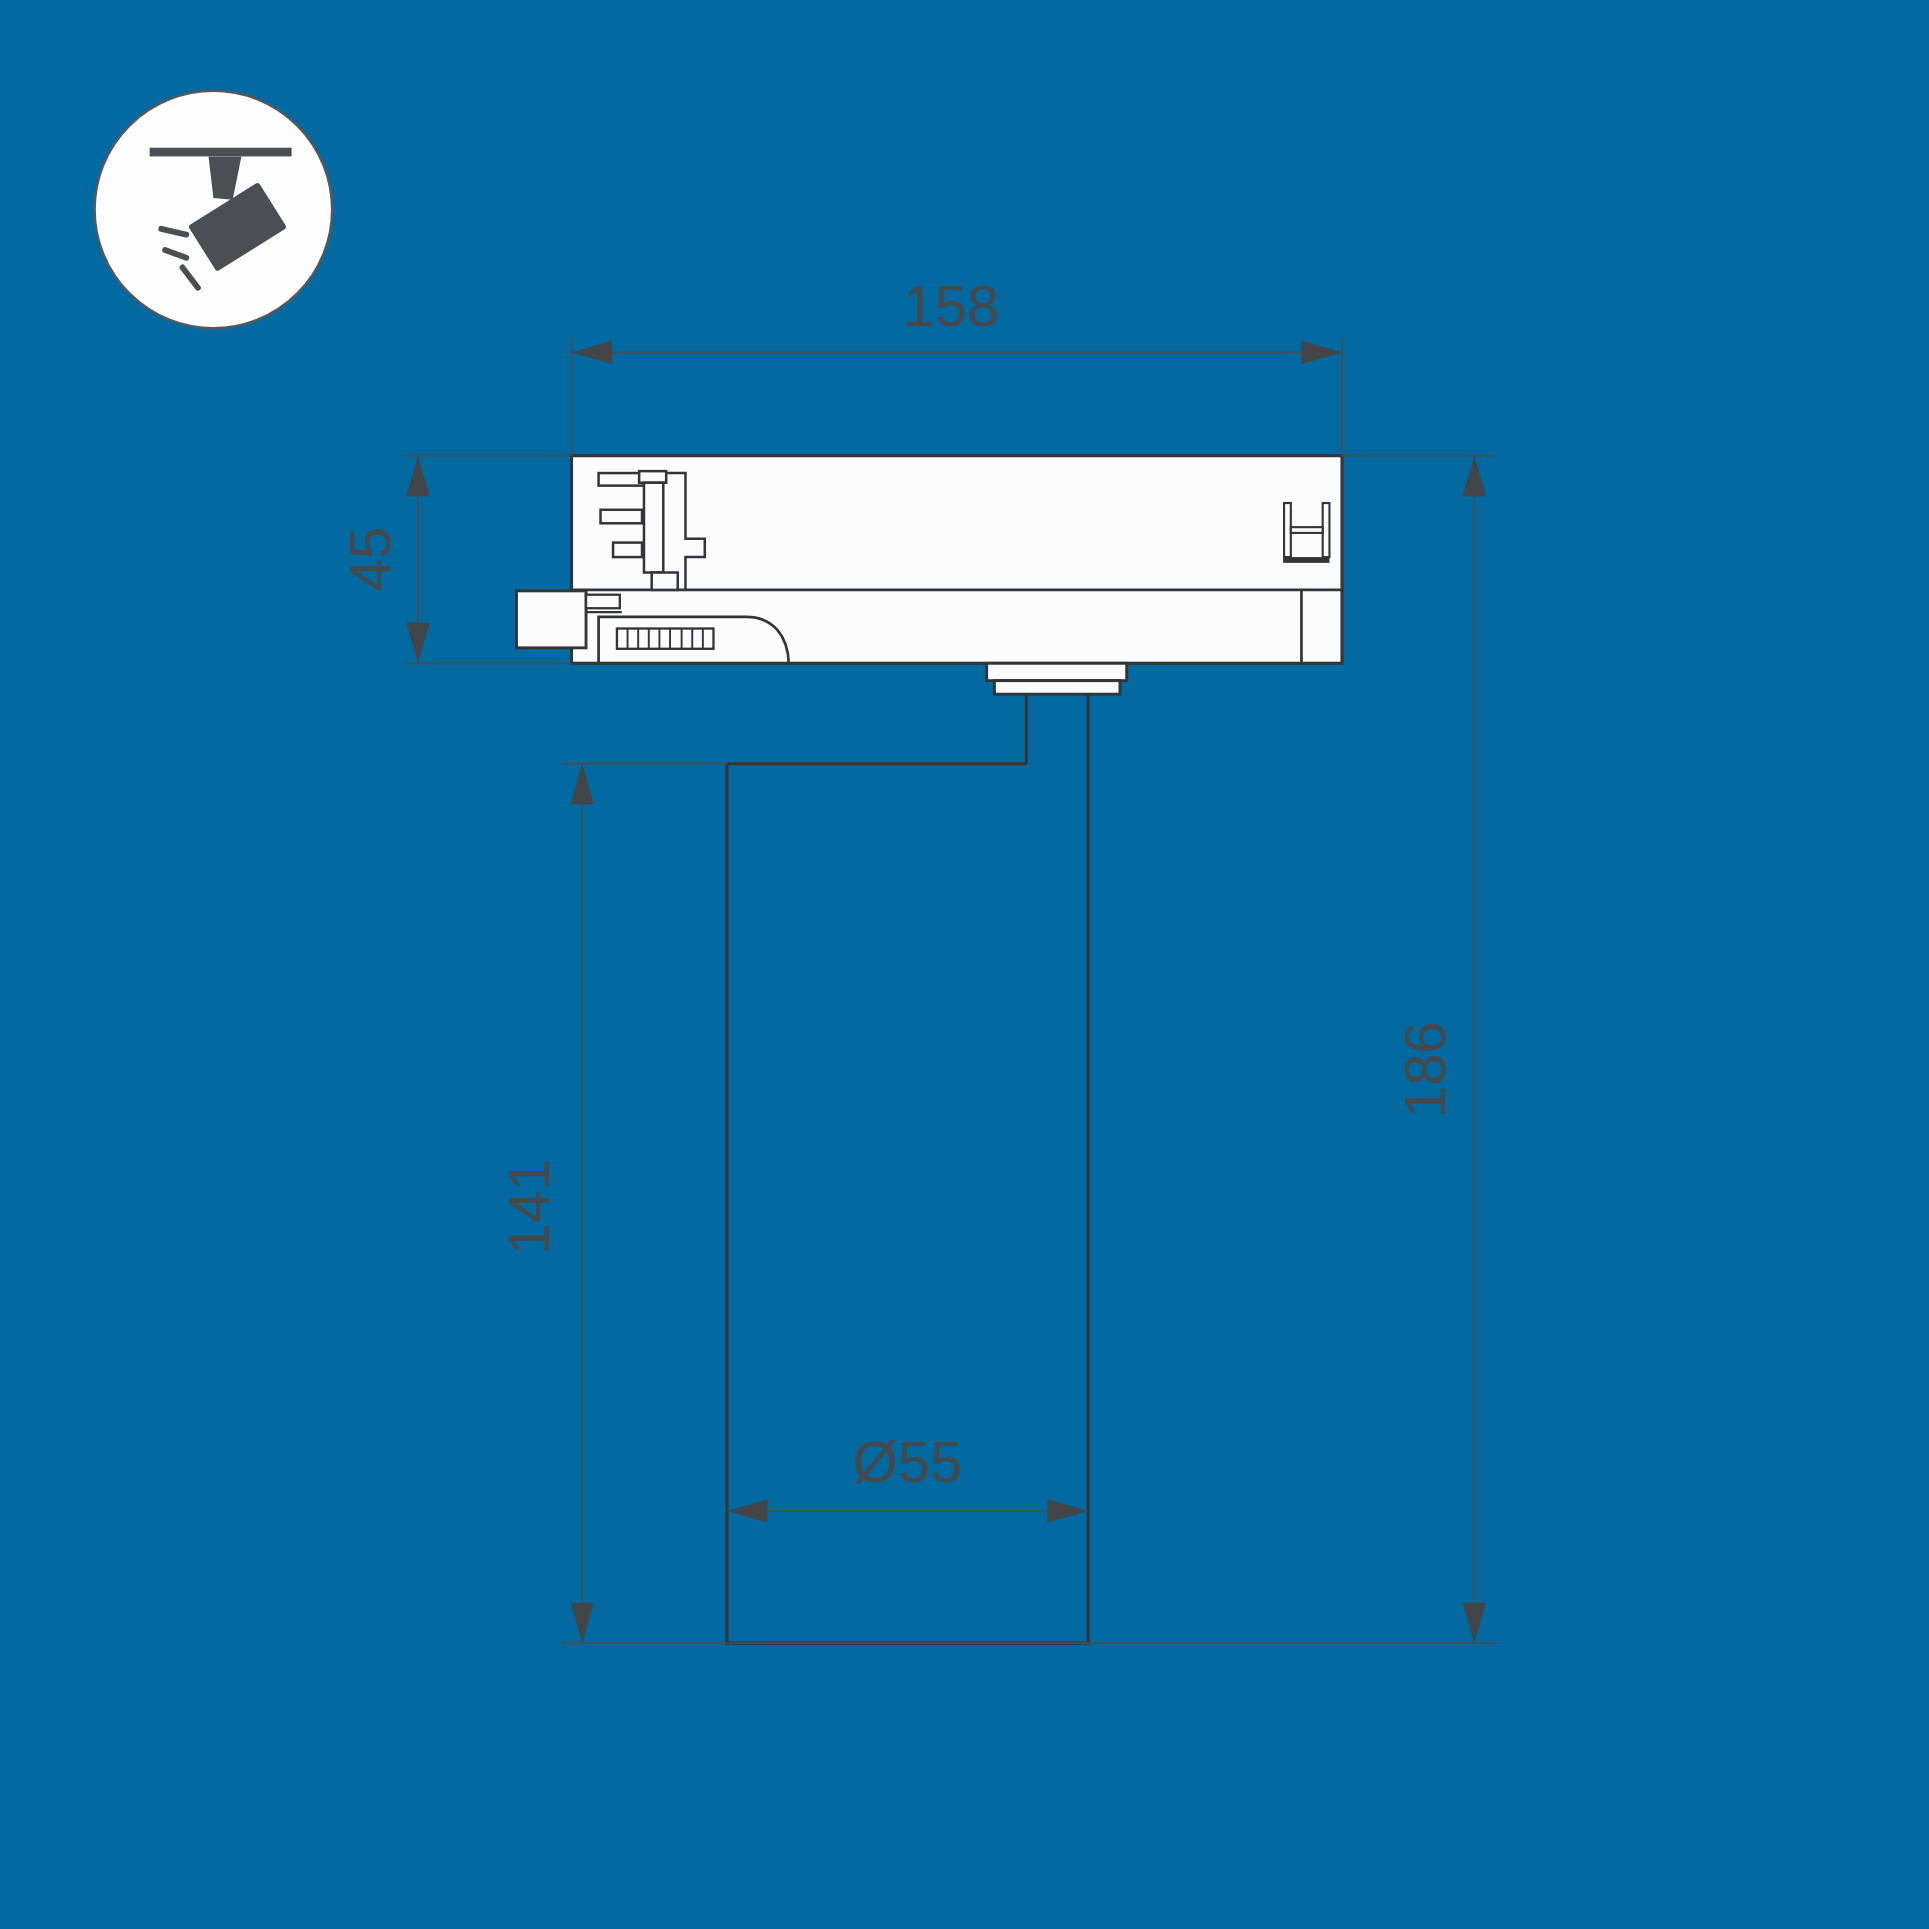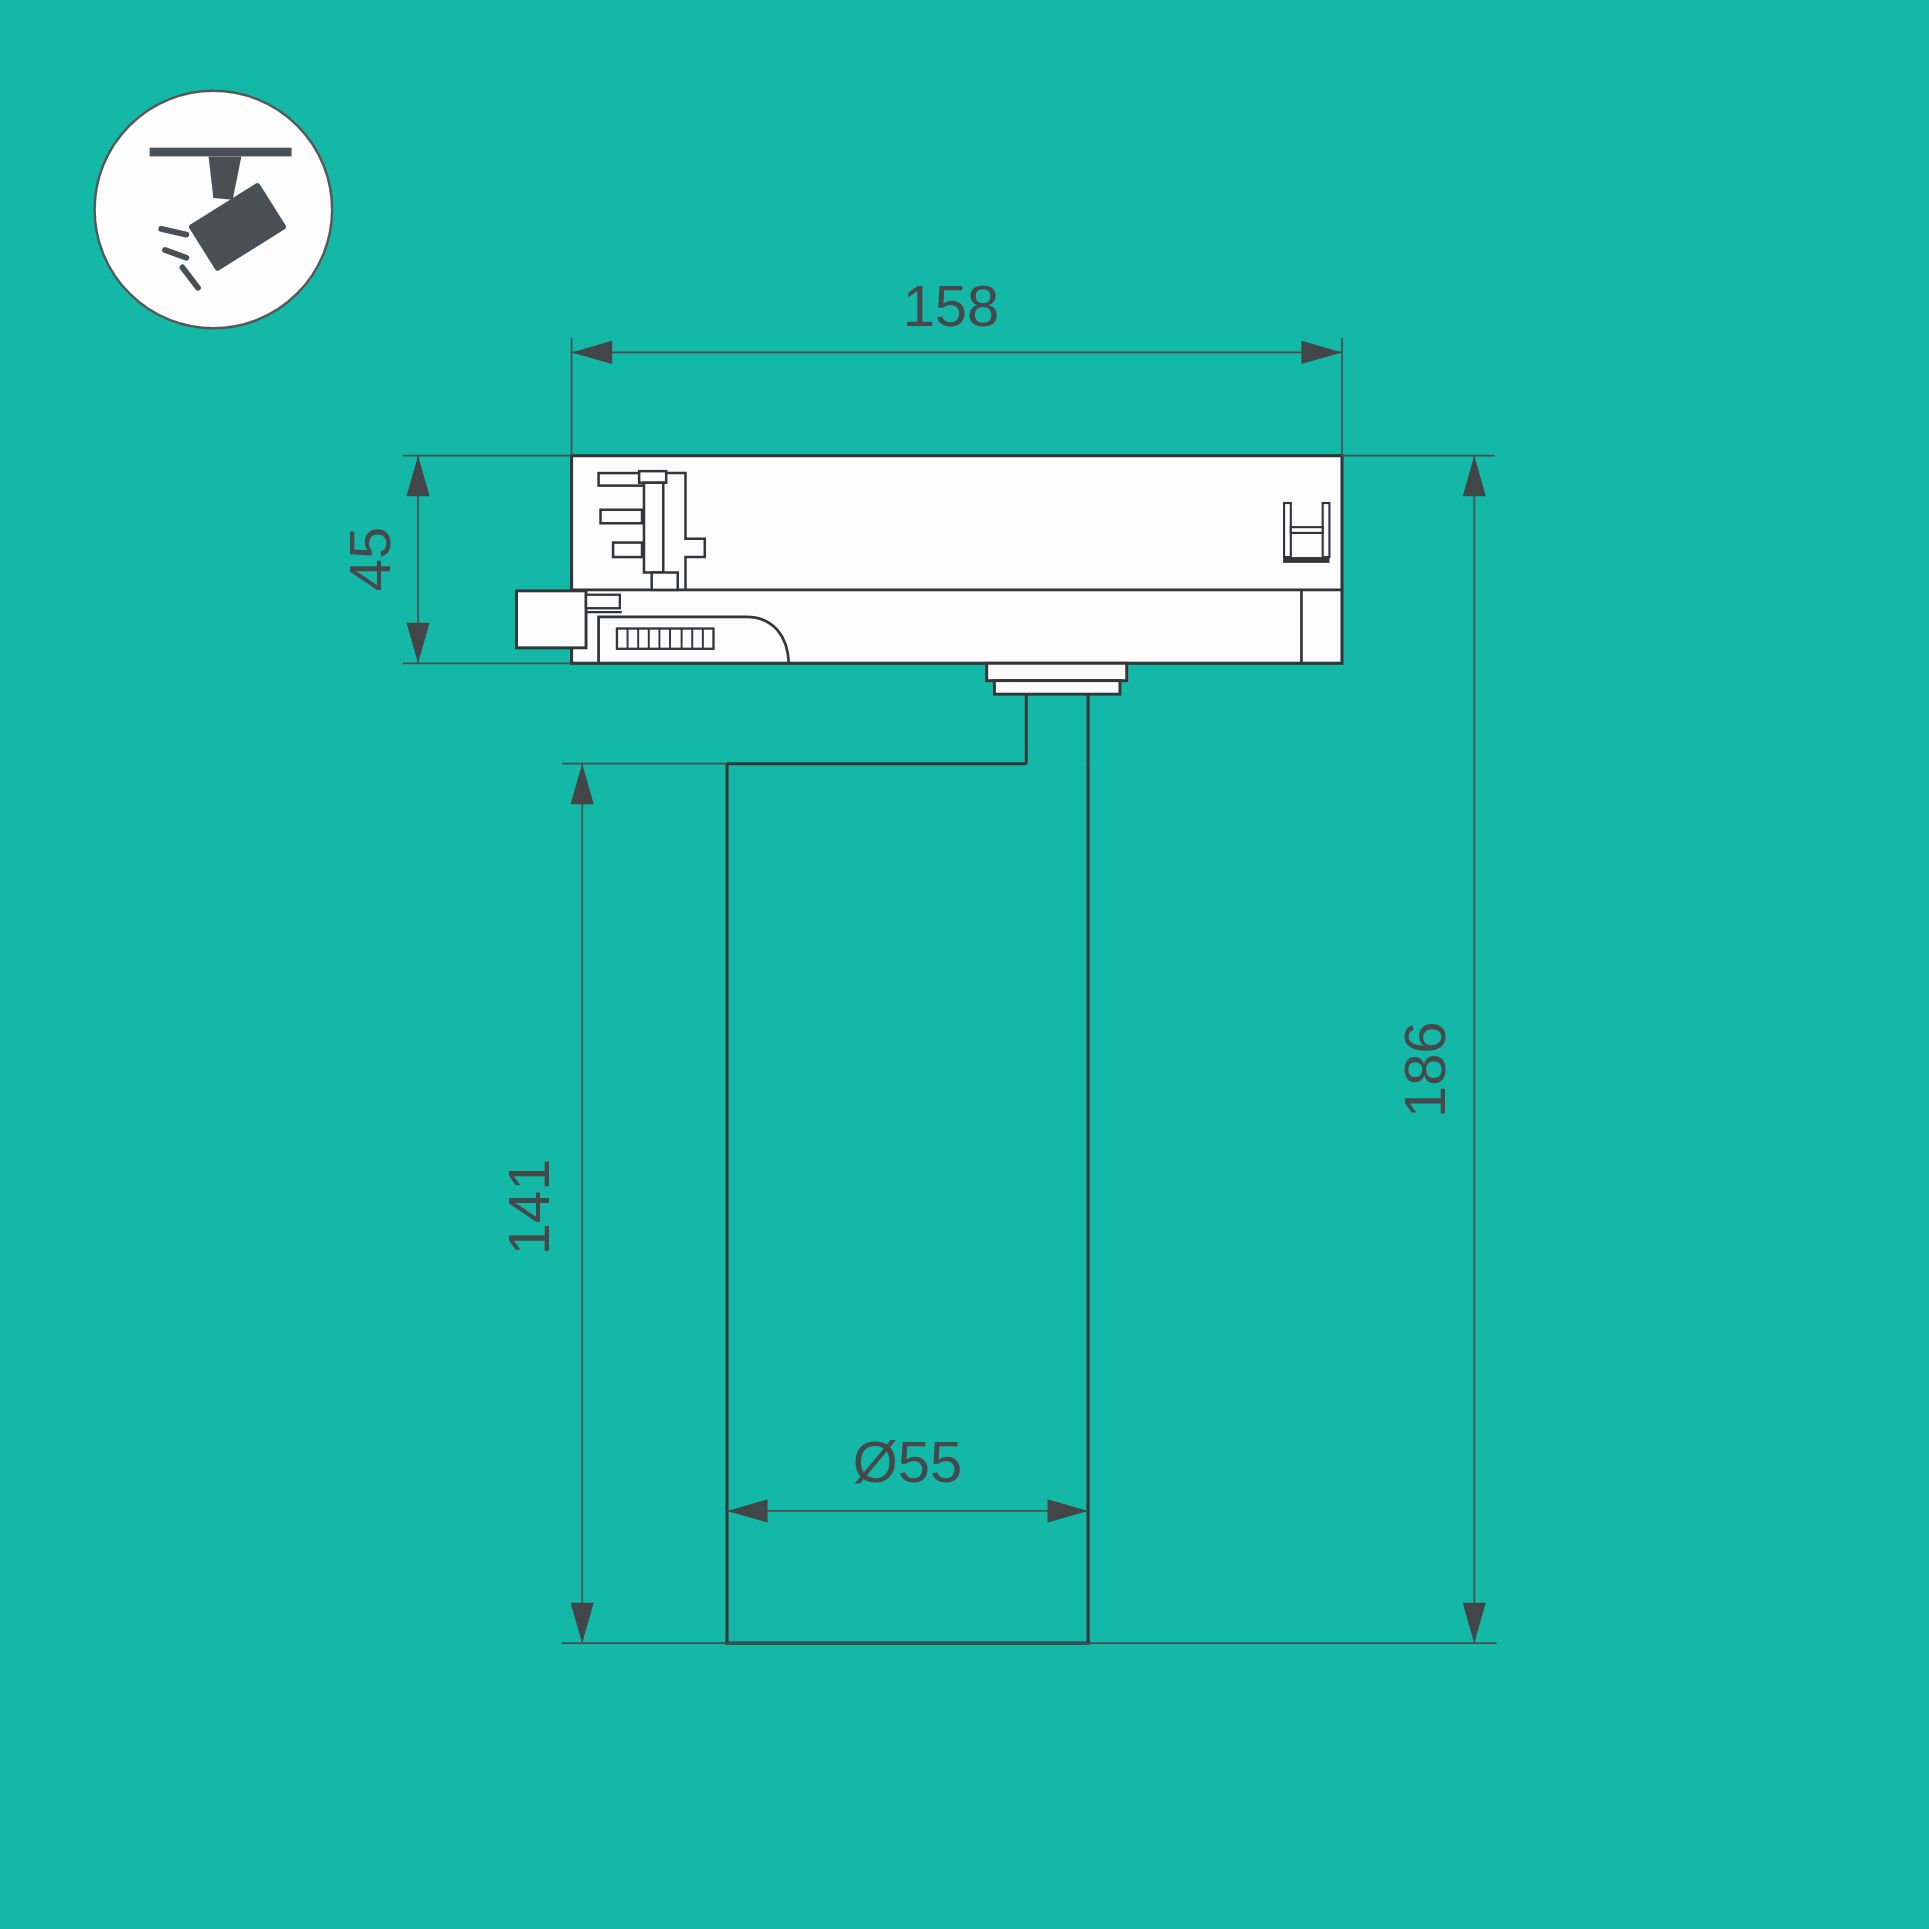--- a/index.html
+++ b/index.html
@@ -1,16 +1,16 @@
 <!DOCTYPE html>
 <html><head>
 <meta charset="utf-8">
 <style>
   html,body{margin:0;padding:0;background:#fcfcfc;}
-  .stage{position:relative;width:1929px;height:1929px;background:#14b8a6;overflow:hidden;
+  .stage{position:relative;width:1929px;height:1929px;background:#0369a1;overflow:hidden;
          font-family:"Liberation Sans", sans-serif;}
   svg{display:block;}
   .dim-text{font-family:"Liberation Sans","DejaVu Sans",sans-serif;font-size:60px;fill:#46494c;}
   .geo{stroke:#333538;fill:none;}
   .geo-fill{stroke:#333538;fill:#fcfcfc;}
   .thin{stroke:#4b4e50;stroke-width:1.8;fill:none;}
   .arrow{fill:#434649;stroke:none;}
   .icon-ink{fill:#4a4f54;stroke:none;}
 </style>
 </head>

